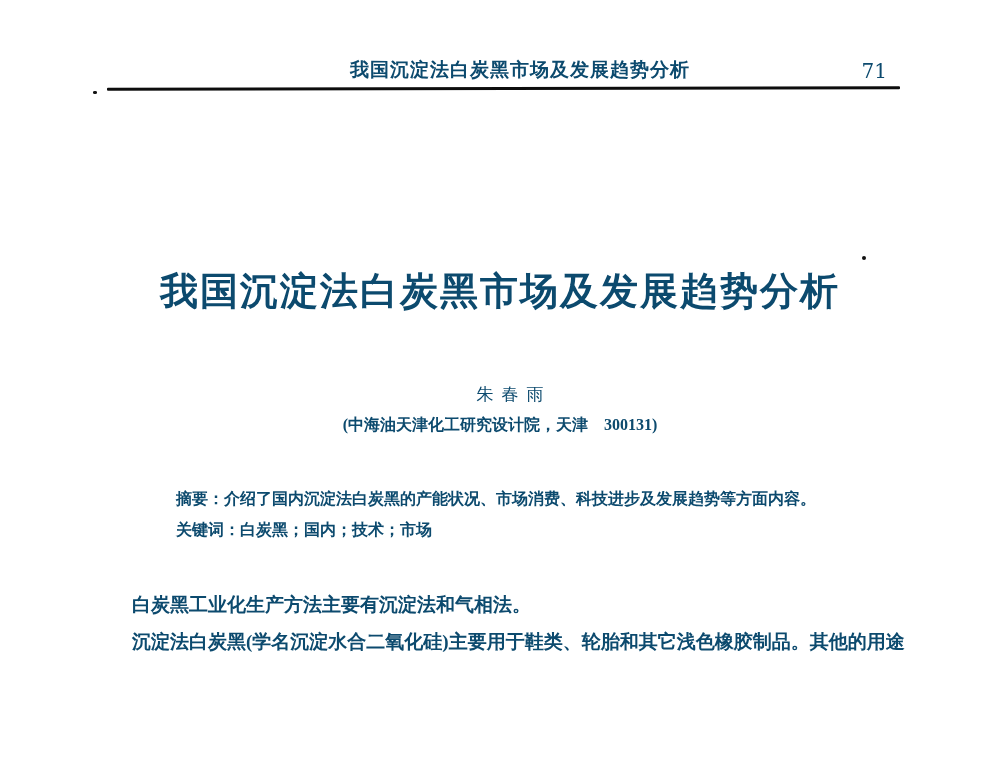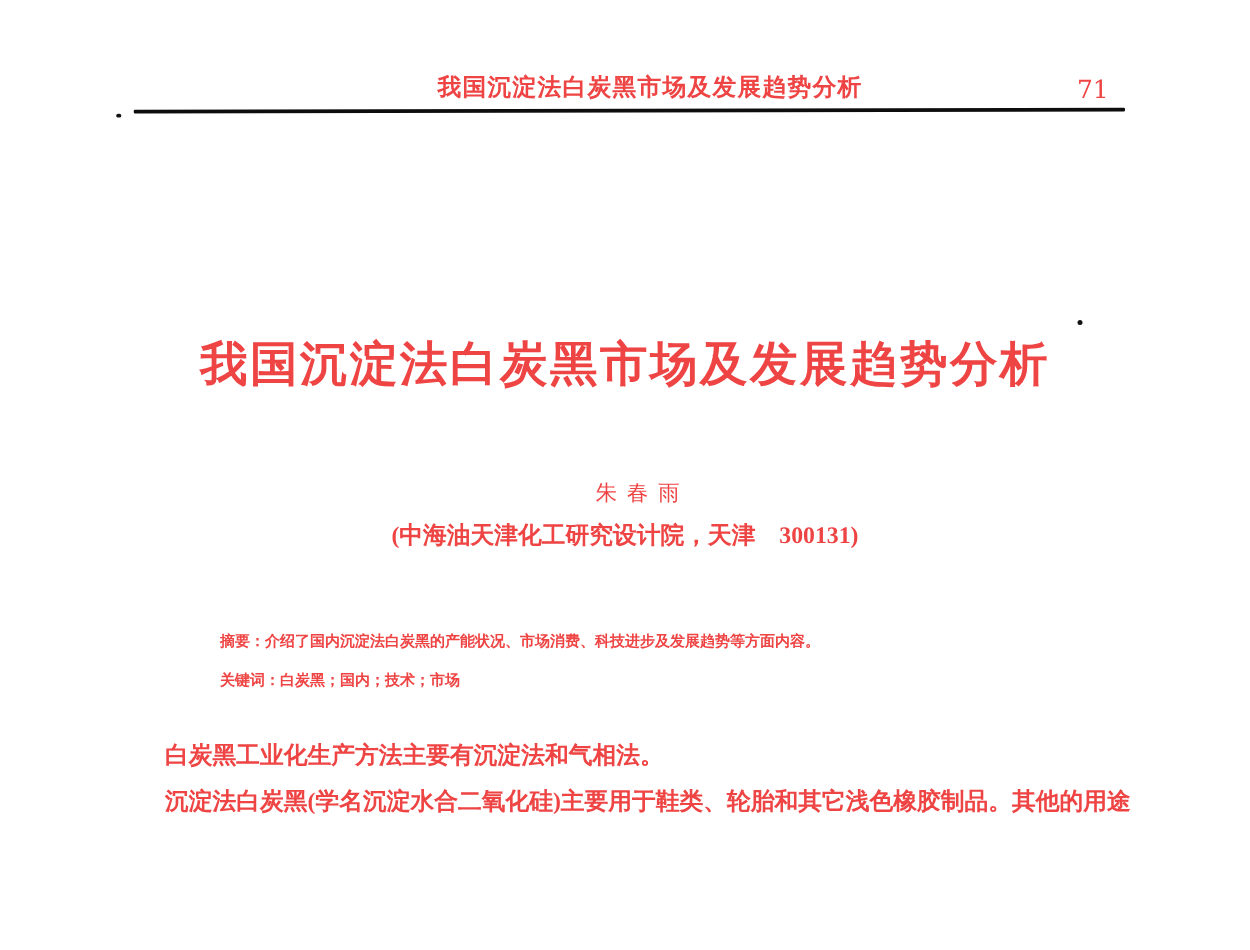--- a/index.html
+++ b/index.html
@@ -2,21 +2,21 @@
 <html><head>
 <meta charset="utf-8">
 <style>
   html, body { margin:0; padding:0; background:#ffffff; }
   .page {
     position:relative;
     width:1000px;
     height:760px;
     background:#ffffff;
     overflow:hidden;
-    color:#ef4444;
+    color:#0c4a6e;
     font-family:"Liberation Serif", serif;
   }
 
   
   .running-title {
     position:absolute;
     top:57px; left:40px; right:0;
     text-align:center;
     font-family:"Liberation Sans", sans-serif;
     font-size:19px;
@@ -61,29 +61,29 @@
     text-align:center;
     font-size:17px;
     font-weight:400;
     letter-spacing:8px;
     text-indent:8px;
   }
   .affiliation {
     position:absolute;
     top:415px; left:0; width:100%;
     text-align:center;
-    font-size:19px;
+    font-size:16px;
     font-weight:600;
   }
 
   
   .abstract {
     position:absolute;
-    top:498px; left:176px; right:95px;
-    font-size:12px;
+    top:483px; left:176px; right:95px;
+    font-size:16px;
     line-height:31px;
     font-weight:600;
   }
   .abstract p { margin:0; }
   .abstract .label { font-weight:800; }
 
   
   .body-text {
     position:absolute;
     top:586px; left:94px; width:816px;

